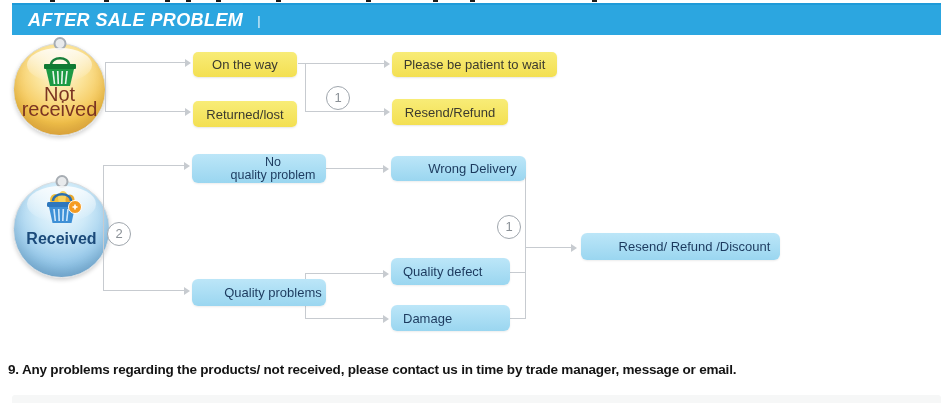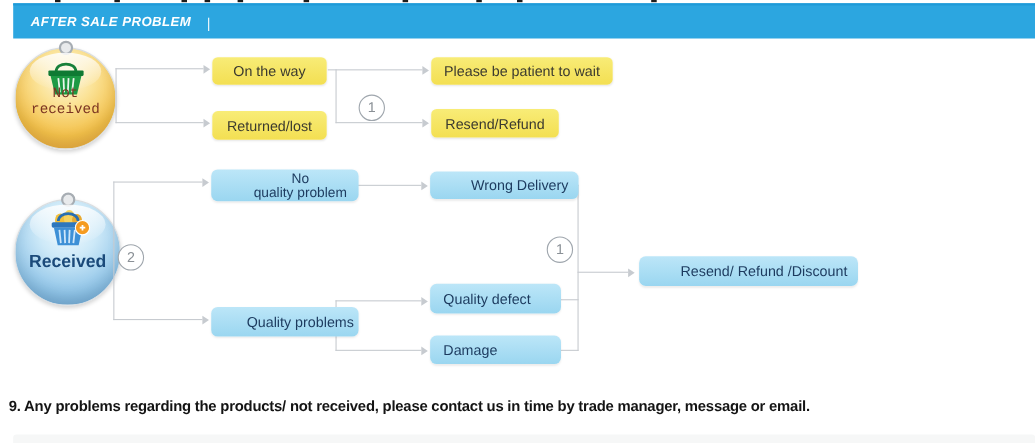--- a/index.html
+++ b/index.html
@@ -10,39 +10,39 @@
   
   .topmarks{position:absolute;left:0;top:0;width:5px;height:2px;background:transparent;
     box-shadow:50px 0 #1c1c1c,104px 0 #1c1c1c,165px 0 #1c1c1c,186px 0 #1c1c1c,216px 0 #1c1c1c,
     276px 0 #1c1c1c,366px 0 #1c1c1c,433px 0 #1c1c1c,470px 0 #1c1c1c,592px 0 #1c1c1c;}
   
   .header{
     position:absolute;left:12px;top:3px;width:929px;height:30px;
     background:var(--header-bg,#2CA6E0);border-top:2px solid #1e9ad8;
     display:flex;align-items:center;color:var(--header-text,#fff);
   }
-  .header .title{font-size:12px;font-weight:bold;font-style:italic;letter-spacing:.4px;margin-left:16px;}
+  .header .title{font-size:18px;font-weight:bold;font-style:italic;letter-spacing:.4px;margin-left:16px;}
   .header .sep{font-size:13px;margin:0 10px 0 14px;opacity:.9;}
   .header .subtitle{font-size:13px;letter-spacing:.7px;}
   
   .circle{position:absolute;border-radius:50%;border:1px solid #d9dde0;
     box-shadow:0 2px 4px rgba(0,0,0,.18), inset 0 -8px 12px rgba(0,0,0,.10);}
   .circle .gloss{position:absolute;left:14%;top:4%;width:72%;height:38%;border-radius:50%;
     background:linear-gradient(rgba(255,255,255,.85),rgba(255,255,255,0));pointer-events:none;}
   .circle.nr{left:13px;top:43px;width:91px;height:91px;
     background:radial-gradient(circle at 50% 28%, #fdf8e2 0%, #fbe398 32%, #f3c049 68%, #eda53a 100%);}
   .circle.rc{left:13px;top:181px;width:95px;height:95px;
     background:radial-gradient(circle at 50% 28%, #f2fafe 0%, #cde9f8 32%, #8fc4e8 70%, #5f9fd2 100%);}
   .clasp{position:absolute;left:50%;top:-7px;transform:translateX(-50%);
     width:9px;height:9px;border:2px solid #a7adb3;border-radius:50%;background:#e8eaec;}
   .circle svg{position:absolute;left:50%;transform:translateX(-50%);}
   .circle.nr svg{top:9px;}
   .circle.rc svg{top:5px;}
   .circle .lbl{position:absolute;left:0;right:0;text-align:center;}
-  .circle.nr .lbl{top:33px;font-size:13px;line-height:15px;color:var(--not-received-text,#7B3422);font-family:Liberation Mono, monospace;}
+  .circle.nr .lbl{top:43px;font-size:20px;line-height:15px;color:var(--not-received-text,#7B3422);}
   .circle.rc .lbl{top:48px;font-size:16px;font-weight:bold;color:var(--received-text,#1B4A7A);}
   
   .hline,.vline{position:absolute;background:var(--connector-line,#C7CBD0);}
   .hline{height:1px;}
   .vline{width:1px;}
   .arr{position:absolute;width:0;height:0;border-top:4px solid transparent;
     border-bottom:4px solid transparent;border-left:6px solid var(--connector-line,#C7CBD0);}
   
   .badge{position:absolute;width:22px;height:22px;border:1px solid #9FA6AD;border-radius:50%;
     background:#fff;color:var(--badge-text,#8A9096);font-size:13px;line-height:22px;text-align:center;}

